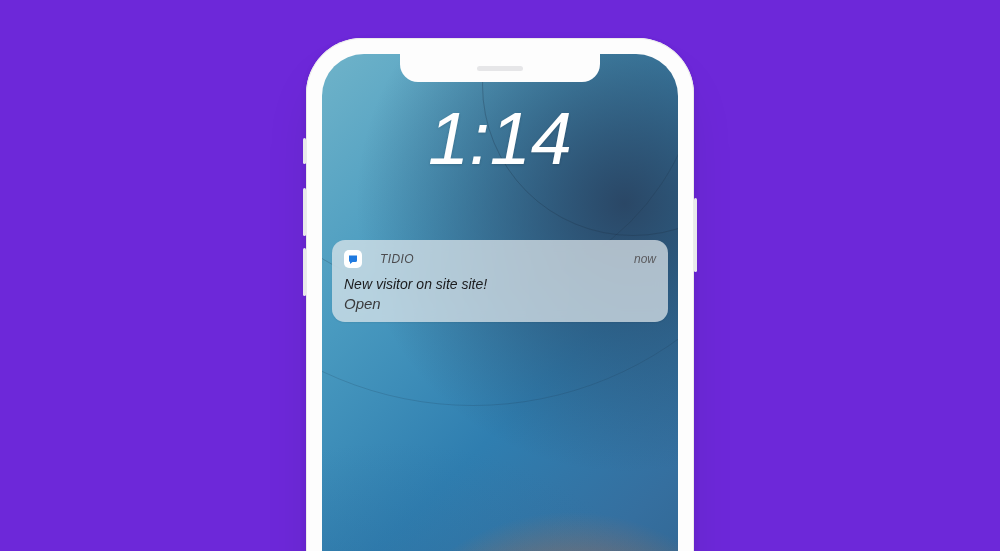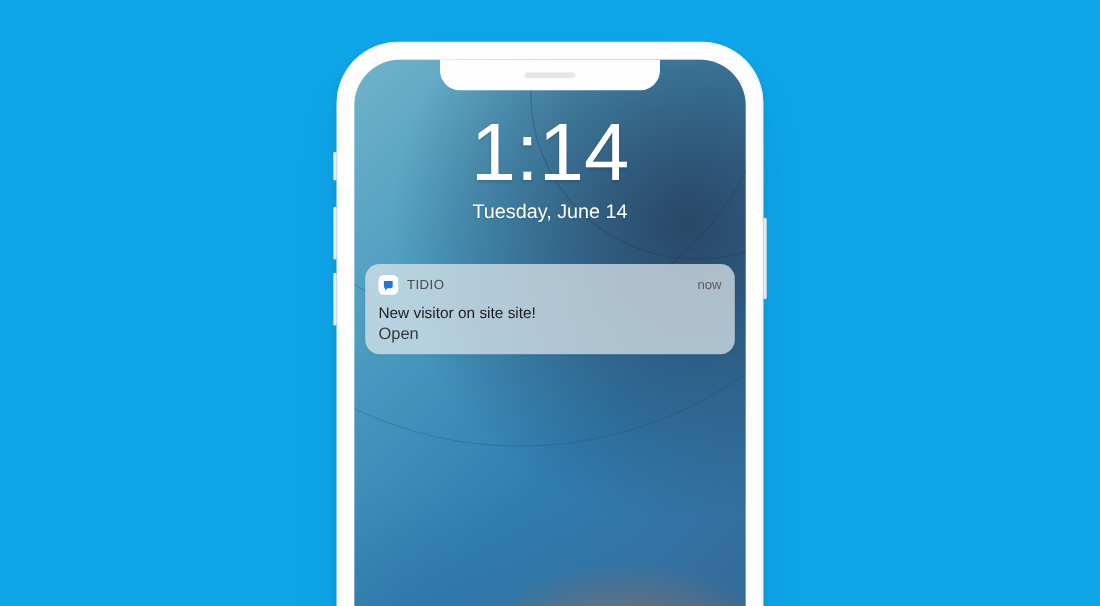--- a/index.html
+++ b/index.html
@@ -1,16 +1,16 @@
 <!DOCTYPE html>
 <html><head>
 <meta charset="utf-8">
 <style>
   html,body{margin:0;padding:0;width:1000px;height:551px;overflow:hidden;font-family:-apple-system,"Helvetica Neue",Helvetica,Arial,sans-serif;}
-  .stage{width:1000px;height:551px;background:#0ea5e9;position:relative;}
+  .stage{width:1000px;height:551px;background:#6d28d9;position:relative;font-style:italic;}
 
   
   .phone{
     position:absolute;
     left:50%;
     top:38px;
     transform:translateX(-50%);
     width:388px;
     height:780px; 
     background:#fdfdfd;
@@ -68,21 +68,21 @@
   .notif{
     position:absolute;
     left:10px;right:10px;top:186px;
     background:rgba(225,232,236,.72);
     backdrop-filter:blur(6px);
     border-radius:13px;
     padding:10px 12px 10px 12px;
     box-shadow:0 1px 2px rgba(0,0,0,.06);
     color:#1c1c1e;
   }
-  .notif-head{display:flex;align-items:center;gap:8px;}
+  .notif-head{display:flex;align-items:center;gap:18px;}
   .app-icon{
     width:18px;height:18px;border-radius:5px;background:#fff;
     display:flex;align-items:center;justify-content:center;
     flex:0 0 auto;
   }
   .app-icon svg{width:12px;height:12px;display:block;}
   .app-name{font-size:12px;letter-spacing:.4px;color:#4b4b4e;text-transform:uppercase;}
   .notif-when{margin-left:auto;font-size:12px;color:#5b5b5e;}
   .notif-title{font-size:14px;margin-top:8px;color:#1c1c1e;}
   .notif-sub{font-size:15px;margin-top:3px;color:#3a3a3c;}
@@ -104,21 +104,20 @@
       <div class="streak s2"></div>
       <div class="streak s3"></div>
       <div class="streak s4"></div>
 
       <div class="notch">
         <div class="earpiece"></div>
       </div>
 
       <div class="lock">
         <div class="time">1:14</div>
-        <div class="date">Tuesday, June 14</div>
       </div>
 
       <div class="notif">
         <div class="notif-head">
           <span class="app-icon">
             <svg viewBox="0 0 24 24" fill="none">
               <path d="M4 5h16v10a3 3 0 0 1-3 3H11l-5 4v-4H7a3 3 0 0 1-3-3V5z" fill="#1f7ae0"></path>
             </svg>
           </span>
           <span class="app-name">TIDIO</span>

